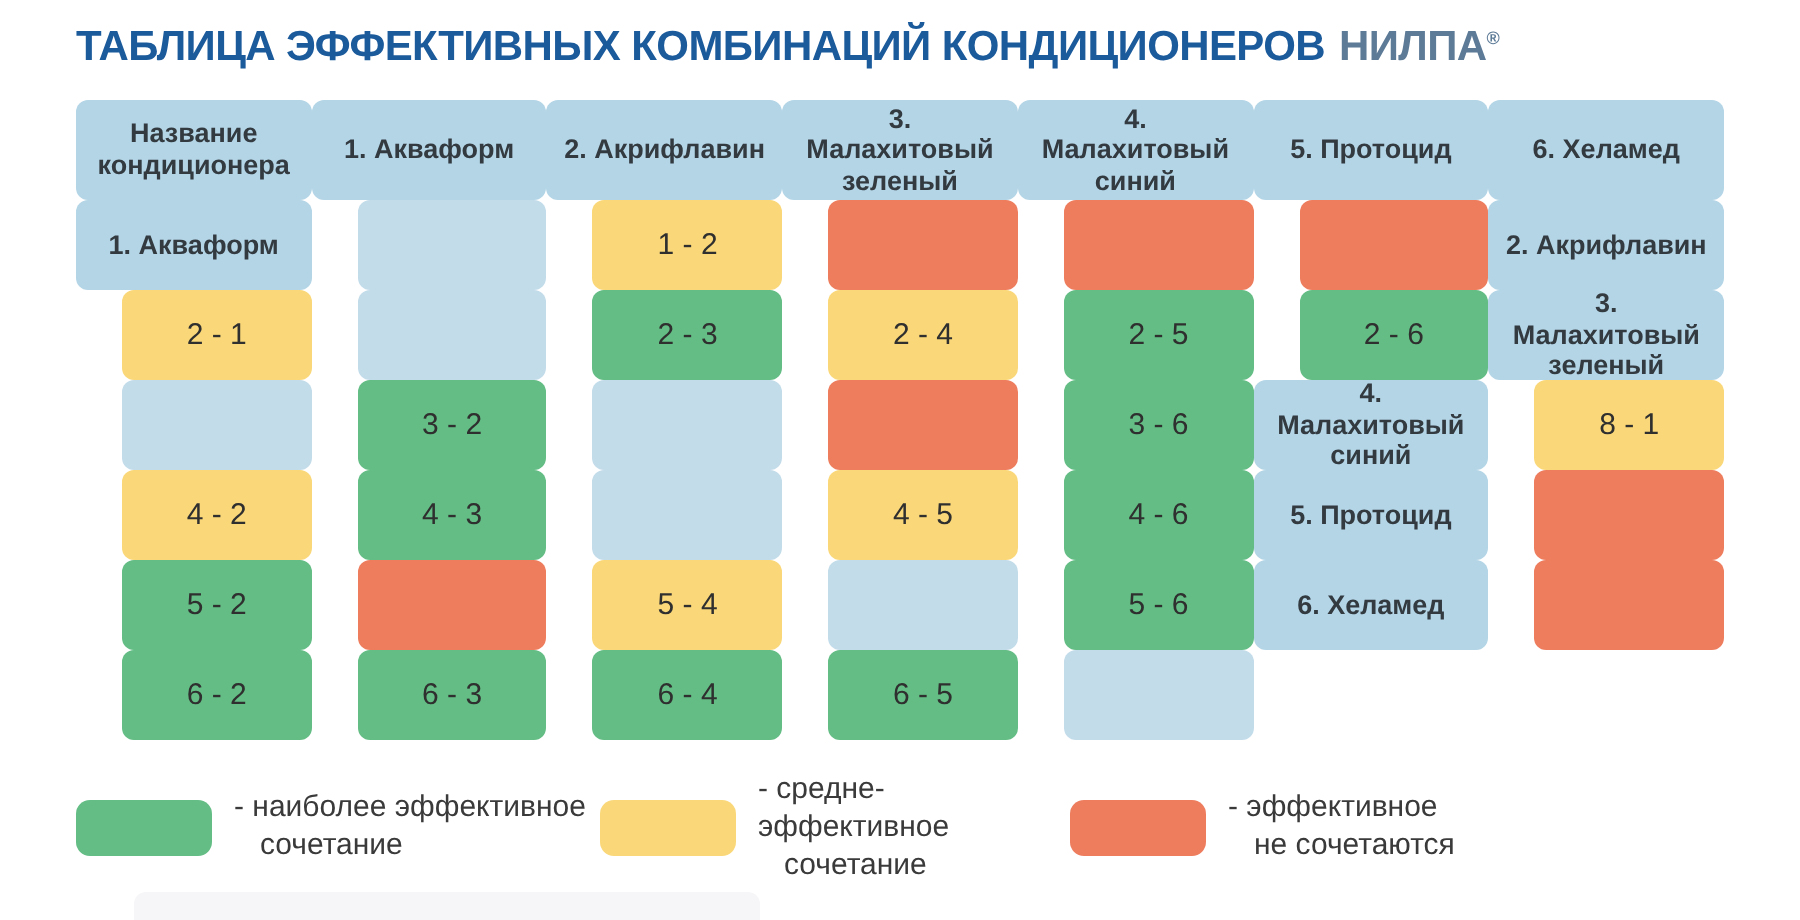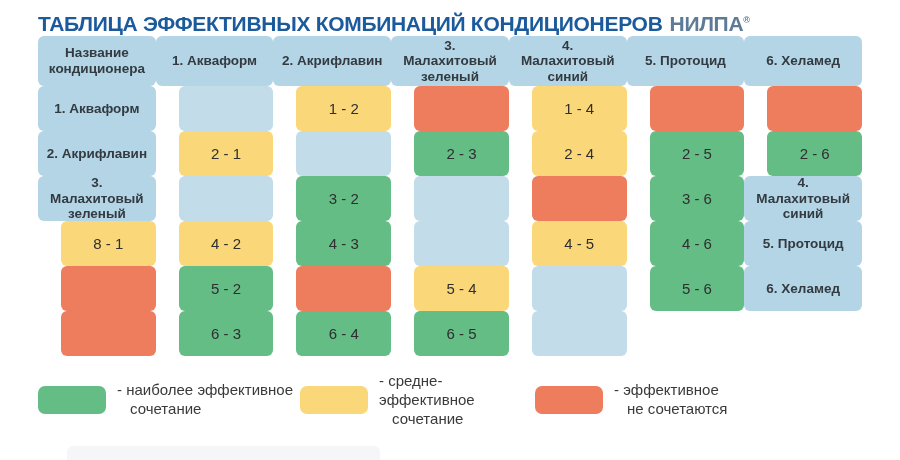--- a/index.html
+++ b/index.html
@@ -6,21 +6,21 @@
   html, body { width: 900px; height: 460px; background: #ffffff; overflow: hidden; }
   body { font-family: "Liberation Sans", sans-serif; position: relative; }
 
   .page { padding: 12px 38px 0 38px; }
 
   .title {
     font-size: 21px;
     font-weight: 700;
     letter-spacing: -0.3px;
     color: var(--title-blue);
-    margin-bottom: 0;
+    margin-bottom: 14px;
     white-space: nowrap;
   }
   .title .brand { color: var(--brand-blue-gray); margin-left: 7px; }
   .title sup { font-size: 9px; vertical-align: super; }
 
   .grid {
     display: grid;
     grid-template-columns: repeat(7, 1fr);
     grid-template-rows: 50px repeat(6, 45px);
     gap: 0;
@@ -84,21 +84,20 @@
       <div class="cell head">1. Акваформ</div>
       <div class="cell head">2. Акрифлавин</div>
       <div class="cell head">3. Малахитовый зеленый</div>
       <div class="cell head">4. Малахитовый синий</div>
       <div class="cell head">5. Протоцид</div>
       <div class="cell head">6. Хеламед</div>
       <div class="cell rowlabel">1. Акваформ</div>
       <div class="cell data blue"></div>
       <div class="cell data yellow">1 - 2</div>
       <div class="cell data red"></div>
-      <div class="cell data yellow">1 - 4</div>
       <div class="cell data red"></div>
       <div class="cell data red"></div>
       <div class="cell rowlabel">2. Акрифлавин</div>
       <div class="cell data yellow">2 - 1</div>
       <div class="cell data blue"></div>
       <div class="cell data green">2 - 3</div>
       <div class="cell data yellow">2 - 4</div>
       <div class="cell data green">2 - 5</div>
       <div class="cell data green">2 - 6</div>
       <div class="cell rowlabel">3. Малахитовый зеленый</div>
@@ -116,20 +115,21 @@
       <div class="cell data green">4 - 6</div>
       <div class="cell rowlabel">5. Протоцид</div>
       <div class="cell data red"></div>
       <div class="cell data green">5 - 2</div>
       <div class="cell data red"></div>
       <div class="cell data yellow">5 - 4</div>
       <div class="cell data blue"></div>
       <div class="cell data green">5 - 6</div>
       <div class="cell rowlabel">6. Хеламед</div>
       <div class="cell data red"></div>
+      <div class="cell data green">6 - 2</div>
       <div class="cell data green">6 - 3</div>
       <div class="cell data green">6 - 4</div>
       <div class="cell data green">6 - 5</div>
       <div class="cell data blue"></div>
     </div>
 
   <div class="legend" id="legend">
     <div class="legend-item">
       <div class="swatch green" style="background: rgb(99, 189, 132);"></div>
       <div class="legend-text">

